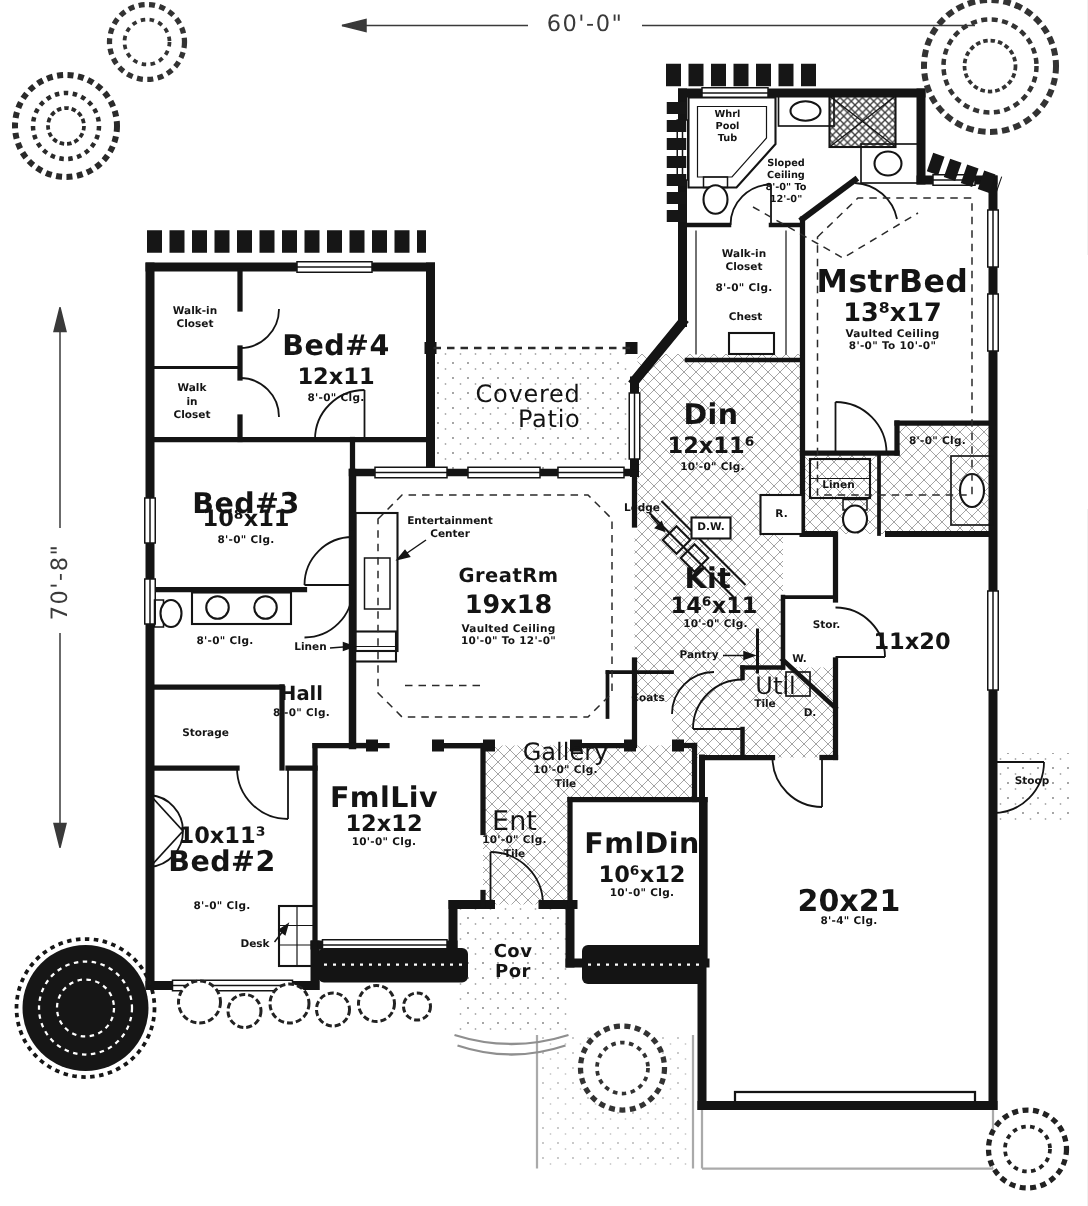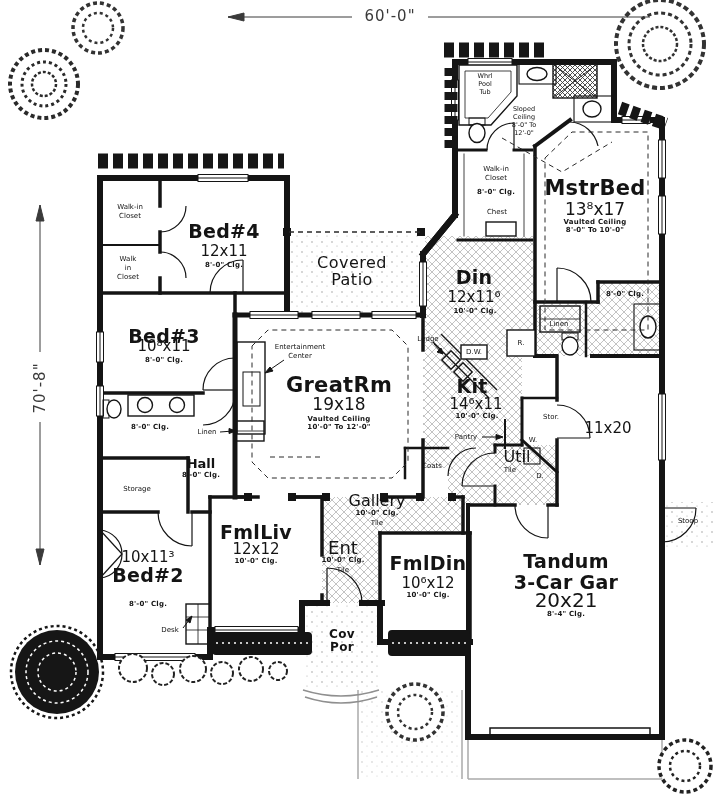--- a/index.html
+++ b/index.html
@@ -4,24 +4,24 @@
 <style>
   html,body{margin:0;padding:0;background:#e8e8e8;}
   .canvas{position:relative;width:725px;height:804px;background:#ffffff;overflow:hidden;
           font-family:"DejaVu Sans","Liberation Sans",sans-serif;color:#141414;}
   .canvas svg{position:absolute;left:0;top:0;}
   .lbl{position:absolute;transform:translate(-50%,-50%);text-align:center;
        white-space:pre-line;line-height:1.08;color:#141414;}
   .name{font-size:19px;font-weight:700;letter-spacing:.3px;}
   .name-md{font-size:16px;font-weight:400;}
   .name-sm{font-size:13px;font-weight:700;}
-  .patio{font-size:16px;font-weight:500;letter-spacing:.5px;}
-  .size{font-size:15px;font-weight:400;}
+  .patio{font-size:16px;font-weight:500;letter-spacing:.5px;text-align:right;}
+  .size{font-size:15px;font-weight:700;}
   .clg{font-size:7px;font-weight:700;letter-spacing:.2px;}
-  .tiny{font-size:7px;font-weight:400;line-height:1.25;}
+  .tiny{font-size:7px;font-weight:700;line-height:1.25;}
   .dim{font-size:15px;font-weight:400;color:#3a3a3a;letter-spacing:1px;}
   .dim-left{transform:translate(-50%,-50%) rotate(-90deg);}
 </style>
 </head>
 <body>
 
 <div class="canvas">
 
 <svg viewBox="0 0 725 804" width="725" height="804">
   <defs>
@@ -370,21 +370,21 @@
 <div class="lbl tiny" style="left:137px;top:489px">Storage</div>
 
 <div class="lbl name" style="left:148px;top:575px">Bed#2</div>
 <div class="lbl size" style="left:148px;top:557px">10x11³</div>
 <div class="lbl clg" style="left:148px;top:605px">8'-0" Clg.</div>
 <div class="lbl tiny" style="left:170px;top:630px">Desk</div>
 
 <div class="lbl patio" style="left:352px;top:271px">Covered
 Patio</div>
 
-<div class="lbl name" style="left:339px;top:385px;font-size:21px">GreatRm</div>
+<div class="lbl name" style="left:339px;top:385px;font-size:13px">GreatRm</div>
 <div class="lbl size" style="left:339px;top:404px;font-size:17px">19x18</div>
 <div class="lbl clg" style="left:339px;top:424px">Vaulted Ceiling
 10'-0" To 12'-0"</div>
 <div class="lbl tiny" style="left:300px;top:352px">Entertainment
 Center</div>
 
 <div class="lbl name" style="left:474px;top:277px">Din</div>
 <div class="lbl size" style="left:474px;top:297px">12x11⁶</div>
 <div class="lbl clg" style="left:475px;top:312px">10'-0" Clg.</div>
 <div class="lbl tiny" style="left:428px;top:339px">Ledge</div>
@@ -435,20 +435,18 @@
 <div class="lbl size" style="left:256px;top:549px">12x12</div>
 <div class="lbl clg" style="left:256px;top:562px">10'-0" Clg.</div>
 
 <div class="lbl name" style="left:428px;top:563px">FmlDin</div>
 <div class="lbl size" style="left:428px;top:583px">10⁶x12</div>
 <div class="lbl clg" style="left:428px;top:596px">10'-0" Clg.</div>
 
 <div class="lbl name" style="left:342px;top:641px;font-size:12px">Cov
 Por</div>
 
-<div class="lbl name" style="left:566px;top:572px">Tandum
-3-Car Gar</div>
 <div class="lbl size" style="left:566px;top:601px;font-size:20px">20x21</div>
 <div class="lbl clg" style="left:566px;top:615px">8'-4" Clg.</div>
 
 <div class="lbl tiny" style="left:688px;top:521px">Stoop</div>
 
 </div>
 
 </body></html>

